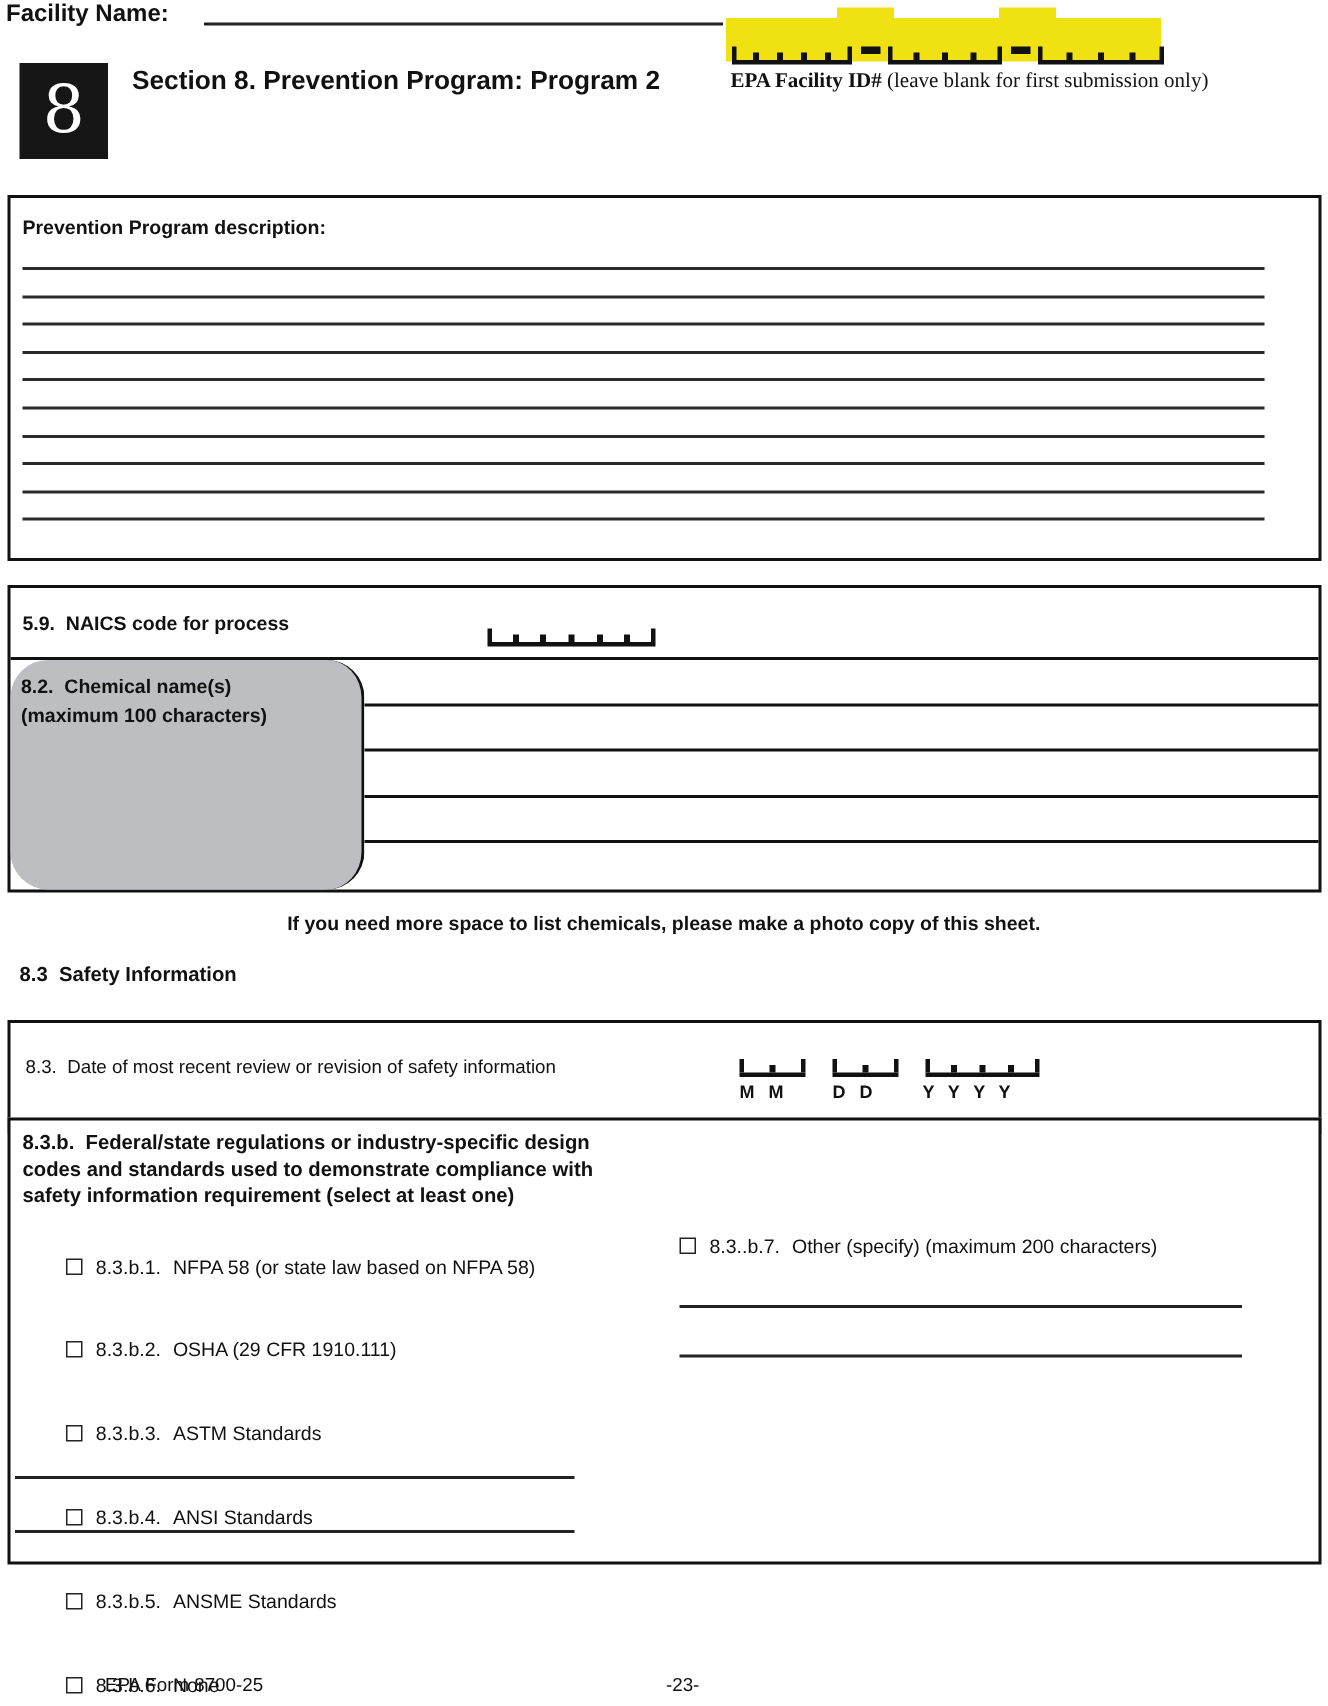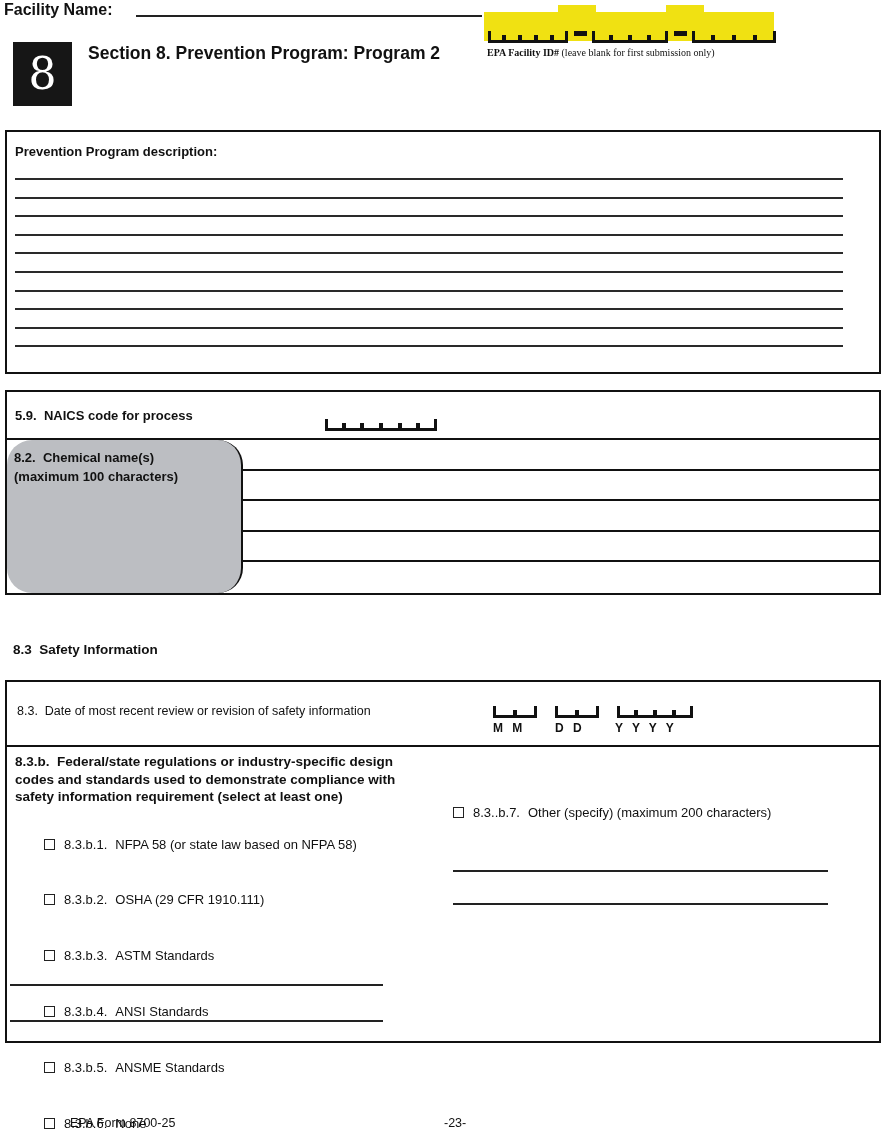--- a/index.html
+++ b/index.html
@@ -22,21 +22,21 @@
 
   
   .comb{position:absolute;height:12px;border-bottom:3px solid #111;}
   .comb .tick{position:absolute;bottom:0;width:4px;height:5px;background:#111;transform:translateX(-50%);}
   .comb .tick.end{width:3px;height:9px;}
 
   
   .sec-box{left:13px;top:42px;width:59px;height:64px;background:#161616;display:flex;align-items:center;justify-content:center;}
   .sec-num{color:#fff;font-family:"DejaVu Serif","Liberation Serif",serif;font-size:44px;line-height:1;}
   .sec-title{left:88px;top:43px;font-size:17.5px;font-weight:bold;}
-  .epa-id-label{left:487px;top:47px;font-family:"Liberation Serif",serif;font-size:10px;}
+  .epa-id-label{left:487px;top:47px;font-family:"Liberation Serif",serif;font-size:14px;}
   .sec-note{left:88px;top:85px;font-size:11.5px;}
 
   
   .formbox{border:2px solid #111;background:#fff;}
   .desc-box{left:5px;top:130px;width:872px;height:240px;}
   .desc-label{left:8px;top:12px;font-size:13px;font-weight:bold;}
   #desc-lines{position:absolute;left:8px;top:46px;width:828px;}
   .wline{height:2px;background:#2a2a2a;margin-top:16.6px;}
   .wline:first-child{margin-top:0;}
 
@@ -55,21 +55,21 @@
   .box3{left:5px;top:661px;width:872px;height:72px;margin-top:19px;}
   .date-label{left:10px;top:22px;font-size:12.5px;}
   .date-letters{position:absolute;top:39px;font-size:12px;font-weight:bold;text-align:left;word-spacing:6px;}
 
   .box4{left:5px;top:745px;width:872px;height:294px;}
   .reg-heading{left:8px;top:6px;width:440px;font-size:13.5px;font-weight:bold;line-height:17.5px;}
   .reg-list{position:absolute;left:8px;top:70px;font-size:13px;line-height:18.6px;}
   .reg-item{white-space:pre-wrap;}
   .cb{display:inline-block;width:9px;height:9px;border:1.5px solid #222;margin-right:9px;vertical-align:-1px;background:#fff;}
   .code{margin-right:8px;}
-  .reg-right{position:absolute;left:446px;top:58px;font-size:13px;}
+  .reg-right{position:absolute;left:446px;top:76px;font-size:13px;}
   .ansline{height:2px;background:#222;}
 
   .footer-form{left:70px;top:1116px;font-size:12.5px;}
   .footer-page{left:428px;top:1116px;font-size:12.5px;margin-left:16px;}
 </style>
 </head>
 <body>
 
 <div id="page">
 
@@ -144,20 +144,21 @@
     </div>
     <div id="chem-rows">
         <div class="chemrow"></div>
         <div class="chemrow"></div>
         <div class="chemrow"></div>
         <div class="chemrow"></div>
         <div class="chemrow"></div>
       </div>
   </div>
 
+  <div class="abs more-note">If you need more space to list chemicals, please make a photo copy of this sheet.</div>
 
   <div class="abs safety-heading pre">8.3  Safety Information</div>
 
   <div class="abs formbox box3">
     <div class="abs date-label pre">8.3.  Date of most recent review or revision of safety information</div>
     <div class="comb" style="left:486px;top:21px;width:44px;">
         <span class="tick end" style="left: 0%; transform: translateX(0px);"></span>
         <span class="tick" style="left: 50%;"></span>
         <span class="tick end" style="left: 100%; transform: translateX(-100%);"></span>
       </div>

